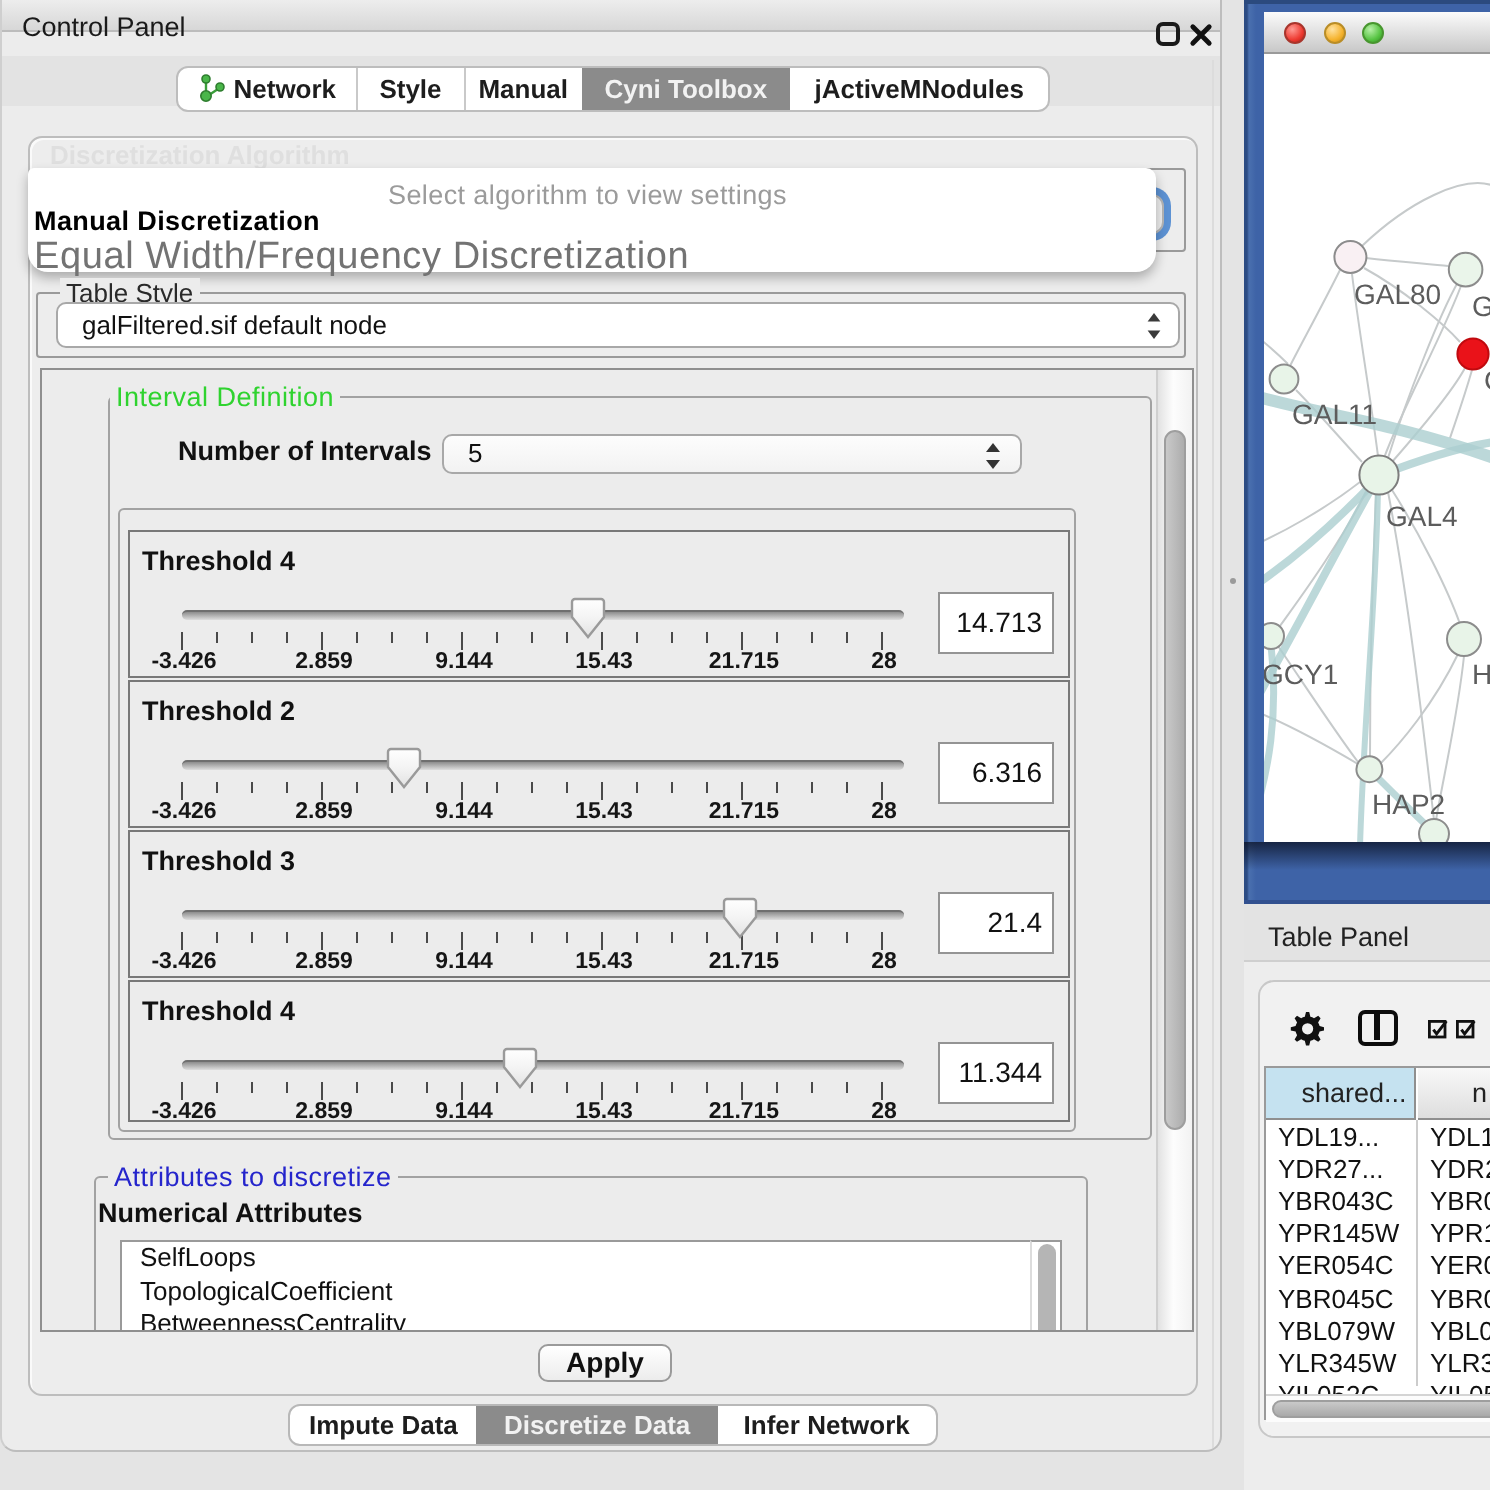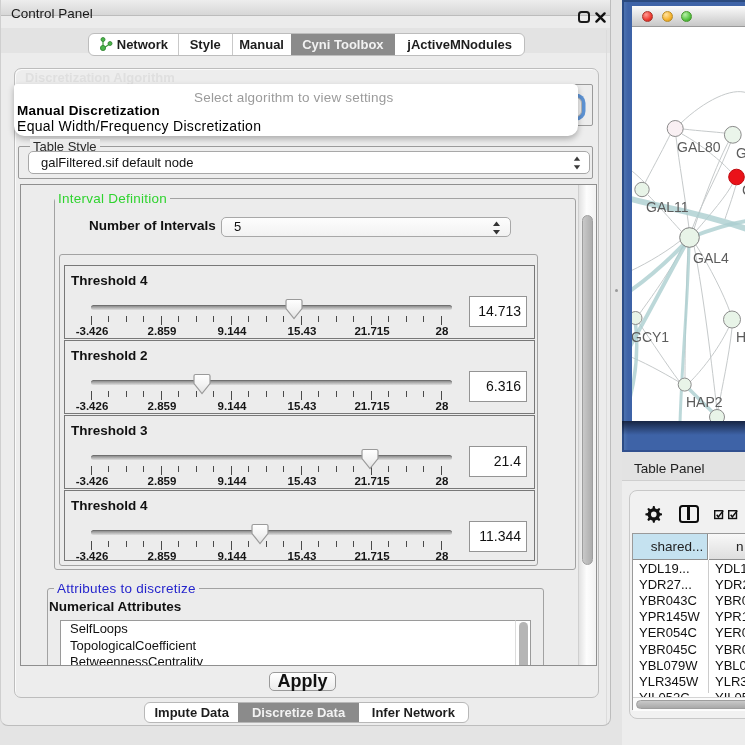--- a/index.html
+++ b/index.html
@@ -26,21 +26,21 @@
 
 #dgroup{position:absolute;left:17px;top:84px;width:575px;height:42px;border:1px solid #9a9a9a;border-radius:2px}
 #dcombo{position:absolute;left:25px;top:97px;width:556px;height:20px;background:#ededed;border:1px solid #b5b5b5;
  border-radius:6px;box-shadow:0 0 0 3.5px rgba(77,135,207,0.9)}
 #ghost{position:absolute;left:24px;top:70px;font-size:13px;font-weight:bold;color:rgba(130,130,130,0.13)}
 
 #popup{position:absolute;left:13px;top:84px;width:564px;height:52px;background:#fff;
  border-radius:3px 5px 10px 10px;box-shadow:0 3px 6px rgba(0,0,0,0.28)}
 #popup .sel{position:absolute;left:180px;top:6px;font-size:13.5px;letter-spacing:0.2px;color:#9b9b9b}
 #popup .it1{position:absolute;left:3px;top:19px;font-size:13.5px;letter-spacing:0.2px;font-weight:bold;color:#000}
-#popup .it2{position:absolute;left:3px;top:34px;font-size:14px;letter-spacing:0.3px;color:#000000}
+#popup .it2{position:absolute;left:3px;top:34px;font-size:19px;letter-spacing:0.3px;color:#737373}
 
 #tdgroup{position:absolute;left:17px;top:146px;width:575px;height:33px;border:1px solid #9a9a9a;border-radius:2px}
 #tdtitle{position:absolute;left:29px;top:139px;font-size:13px;color:#2a2a2a;background:#ececec;padding:0 3px}
 #tdcombo{position:absolute;left:27px;top:151px;width:562px;height:23px;background:#fff;border:1px solid #a8a8a8;
  border-radius:5px;font-size:13px;color:#111;line-height:21px;padding-left:12px}
 
 #spane{position:absolute;left:18.5px;top:184px;width:577.5px;height:482px;border:1px solid #8f8f8f;background:#ececec;overflow:hidden}
 #sbar{position:absolute;right:0;top:0;width:18px;height:480px;background:linear-gradient(to right,#e2e2e2,#fdfdfd 45%,#f2f2f2);border-left:1px solid #cfcfcf}
 #sthumb{position:absolute;left:3px;top:30px;width:11px;height:350px;border-radius:5.5px;
  background:linear-gradient(to right,#c9c9c9,#adadad);border:1px solid #9e9e9e}
@@ -67,21 +67,21 @@
  font-size:14px;color:#111;text-align:right;line-height:29px;padding-right:5px}
 
 #nattr{position:absolute;left:28.5px;top:414px;font-size:13.5px;font-weight:bold;color:#111}
 #alist{position:absolute;left:39.5px;top:435px;width:471px;height:60px;background:#fff;border:1px solid #9a9a9a;
  font-size:13px;color:#111}
 .aitem{position:absolute;left:9px}
 #alsb{position:absolute;left:494.5px;top:435px;width:16px;height:46px;background:#fff;border:1px solid #9a9a9a;border-left:1px solid #dcdcdc}
 #althumb{position:absolute;left:3px;top:1px;width:9px;height:60px;background:#b5b5b5;border-radius:4.5px}
 
 #apply{position:absolute;left:268px;top:672px;width:67px;height:19px;background:linear-gradient(#fff,#ececec);
- border:1px solid #9a9a9a;border-radius:5px;font-size:18px;font-weight:bold;color:#111;text-align:center;line-height:17px}
+ border:1px solid #9a9a9a;border-radius:5px;font-size:14px;font-weight:bold;color:#111;text-align:center;line-height:17px}
 #btabs{position:absolute;left:143px;top:702px;width:325px;height:21px;background:#fff;border:1px solid #b8b8b8;
  border-radius:6px;display:flex;overflow:hidden}
 .btab{font-size:13px;font-weight:600;color:#1d1d1d;display:flex;align-items:center;justify-content:center;height:100%}
 #btab2{background:#8b8b8b;color:#f2f2f2}
 
 #rwin{position:absolute;left:622px;top:0;width:123px;height:452px;background:linear-gradient(to right,#2c4c84 0px,#2c4c84 1.5px,#4a70af 2.5px,#3e63a7 6px)}
 #rwin .topedge{position:absolute;left:0;top:0;width:100%;height:2px;background:#2b4a7e}
 #rtitle{position:absolute;left:10px;top:6px;width:113px;height:21px;background:linear-gradient(#fbfbfb,#c8c8c8);border-bottom:1px solid #9a9a9a}
 .tl{position:absolute;top:5px;width:11px;height:11px;border-radius:50%}
 #rcontent{position:absolute;left:10px;top:27px;width:113px;height:394px;background:#fff;overflow:hidden}

